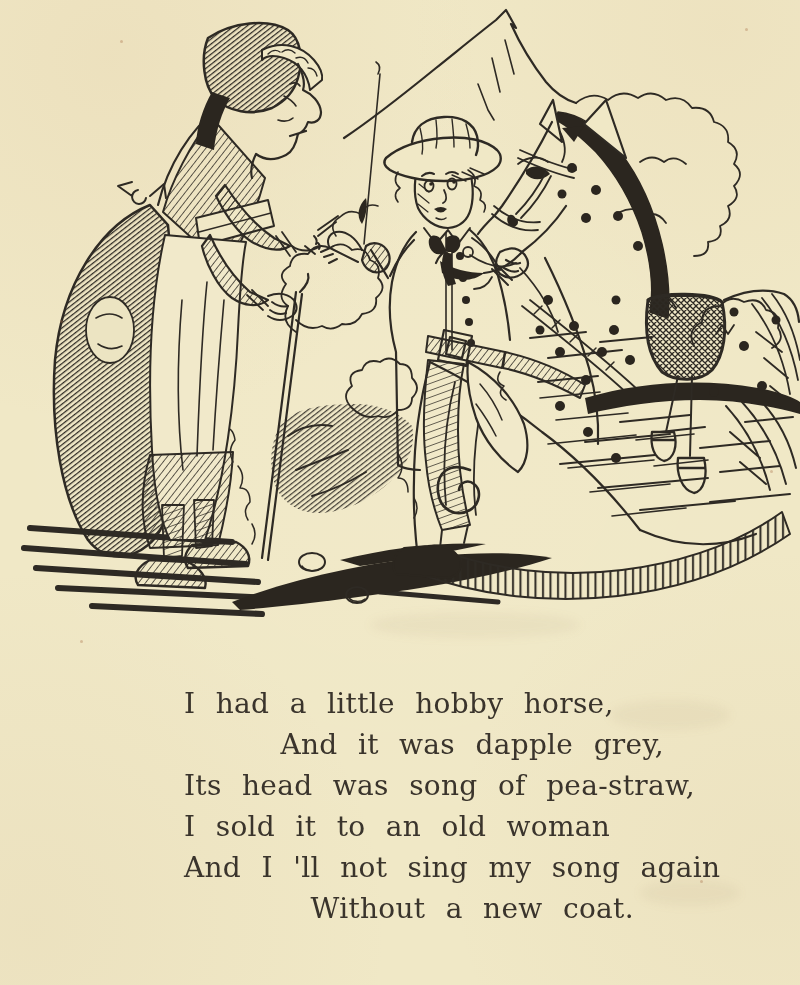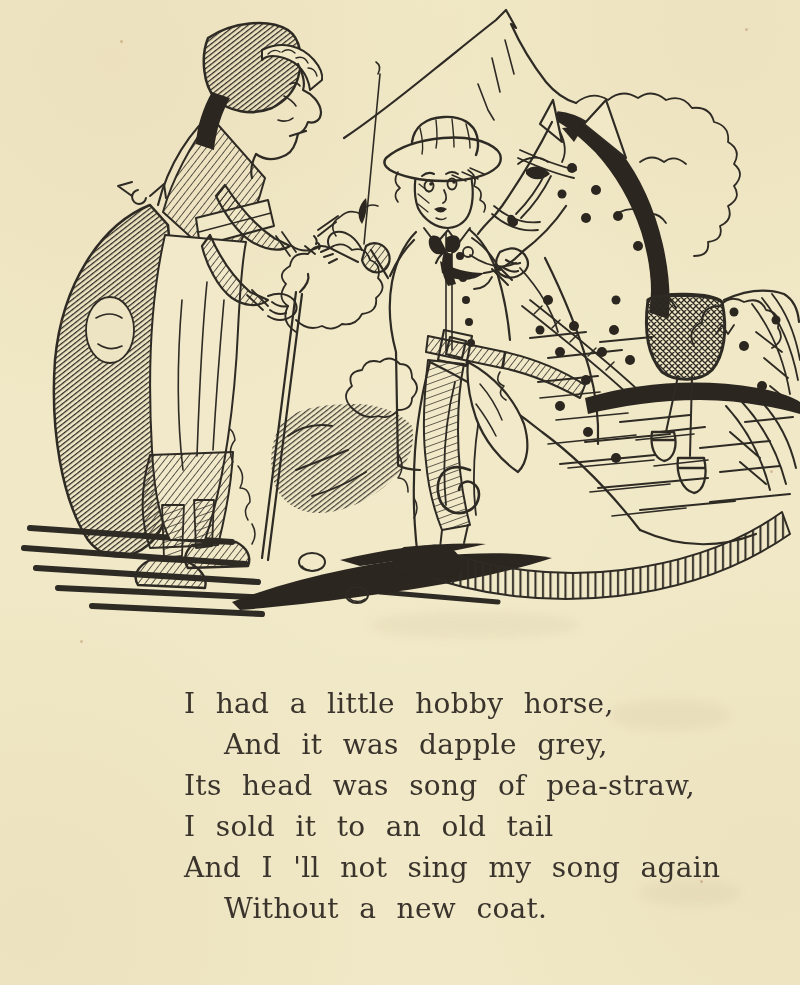--- a/index.html
+++ b/index.html
@@ -13,21 +13,21 @@
       radial-gradient(circle at 4% 94%, rgba(180,140,100,.07), transparent 30%),
       radial-gradient(circle at 96% 88%, rgba(180,140,100,.06), transparent 28%);
     font-family:"DejaVu Serif","Liberation Serif",serif;
   }
   .illo{position:absolute;left:0;top:0;}
   .poem{
     position:absolute;left:184px;top:667px;
     font-size:28px;line-height:41px;color:#3a342c;
     word-spacing:.40em;letter-spacing:.3px;white-space:nowrap;margin-top:16px;
   }
-  .poem-line.indent{padding-left:40px;}
+  .poem-line.indent{padding-left:40px;text-align:center;}
   .ghost{position:absolute;background:rgba(140,110,70,.06);filter:blur(5px);border-radius:50%;pointer-events:none;}
   .speck{position:absolute;width:3px;height:3px;border-radius:50%;background:rgba(167,108,68,.35);pointer-events:none;}
 </style>
 </head>
 <body>
 
 <div class="page">
 
   <svg class="illo" width="800" height="630" viewBox="0 0 800 630" fill="none" stroke="#2e2a24" stroke-width="2.2" stroke-linecap="round" stroke-linejoin="round">
     <defs>
@@ -270,18 +270,18 @@
   <div class="speck" style="left:745px;top:28px;"></div>
   <div class="speck" style="left:60px;top:320px;"></div>
   <div class="speck" style="left:80px;top:640px;"></div>
   <div class="speck" style="left:700px;top:880px;"></div>
   <div class="speck" style="left:770px;top:470px;"></div>
 
   <div class="poem">
     <div class="poem-line">I had a little hobby horse,</div>
     <div class="poem-line indent">And it was dapple grey,</div>
     <div class="poem-line">Its head was song of pea-straw,</div>
-    <div class="poem-line">I sold it to an old tail</div>
+    <div class="poem-line">I sold it to an old woman</div>
     <div class="poem-line">And I 'll not sing my song again</div>
     <div class="poem-line indent">Without a new coat.</div>
   </div>
 
 </div>
 
 </body></html>

